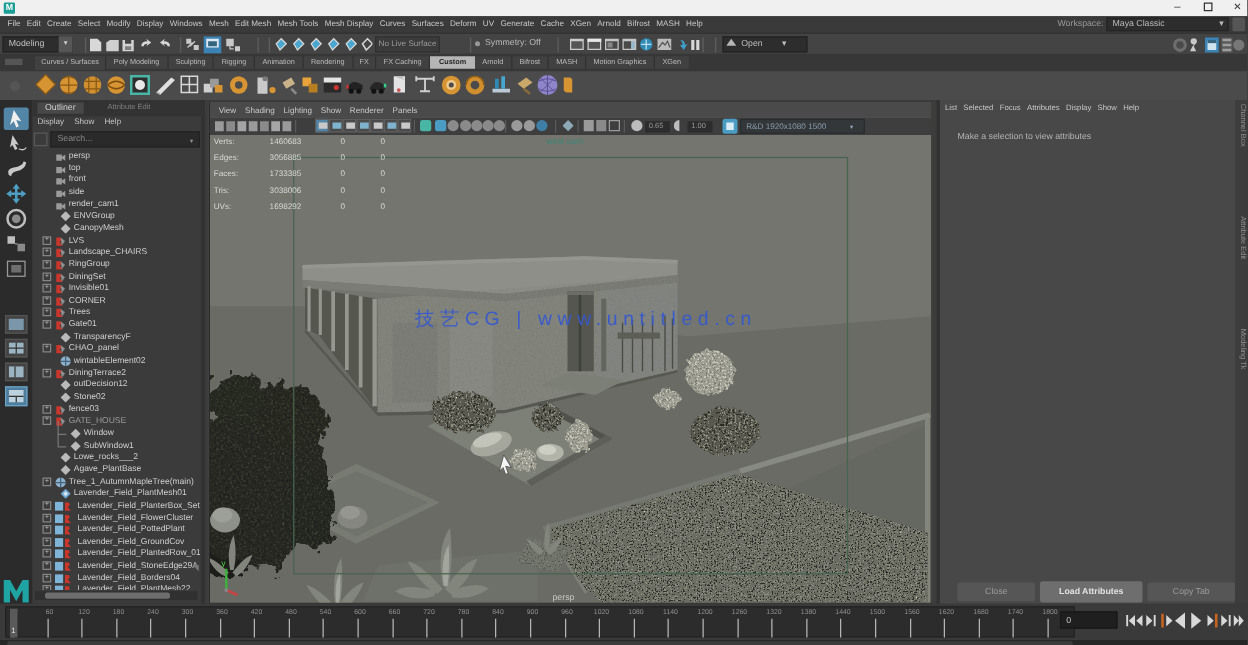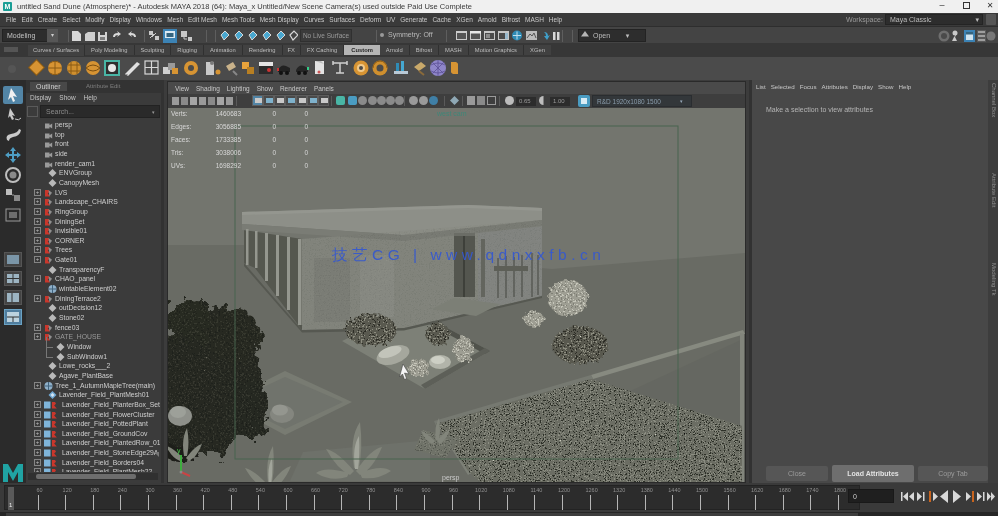--- a/index.html
+++ b/index.html
@@ -6,21 +6,20 @@
 body{font-family:"Liberation Sans",sans-serif;position:relative}
 .abs{position:absolute}
 .row{display:flex;align-items:center}
 .sep{width:1px;height:12px;background:#5e5e5e;margin:0 4px}
 .mtxt{color:#c9c9c9;font-size:7px}
 </style></head>
 <body>
 
 <div class="abs" style="left:0;top:0;width:998px;height:13px;background:#f0f0f0">
   <div class="abs" style="left:3px;top:2px;width:9px;height:9px;background:#1a9e96;border-radius:1px;color:#fff;font-size:7px;font-weight:bold;text-align:center;line-height:9px">M</div>
-  <div class="abs" style="left:17px;top:2px;font-size:7.5px;color:#3a3a3a;white-space:nowrap">untitled Sand Dune (Atmosphere)* - Autodesk MAYA 2018 (64): Maya_x Untitled/New Scene Camera(s) used outside Paid Use Complete</div>
   <div class="abs" style="left:936px;top:1px;width:12px;height:10px;color:#333;font-size:9px;text-align:center;line-height:8px">–</div>
   <div class="abs" style="left:963px;top:2px;width:7px;height:7px;border:1px solid #333"></div>
   <div class="abs" style="left:984px;top:1px;width:12px;height:10px;color:#333;font-size:8px;text-align:center;line-height:10px">✕</div>
 </div>
 
 <div class="abs row" style="left:0;top:13px;width:998px;height:13px;background:#3a3a3a">
   <div class="row mtxt" style="gap:5px;padding-left:6px;white-space:nowrap;font-size:6.5px">
     <span>File</span>
       <span>Edit</span>
       <span>Create</span>
@@ -893,13 +892,13 @@
         </tr>
 <tr>
           <td>UVs:</td>
           <td style="text-align:right">1698292</td>
           <td style="text-align:right">0</td>
           <td style="text-align:right">0</td>
         </tr>
 </tbody>
     </table>
   </div>
-<div class="abs" style="left: 332px; top: 245px; font-size: 15.5px; color: rgba(54, 88, 205, 0.95); letter-spacing: 4.5px; white-space: nowrap;">技艺CG | www.qdnxxfb.cn</div>
+<div class="abs" style="left: 332px; top: 245px; font-size: 15.5px; color: rgba(54, 88, 205, 0.95); letter-spacing: 4.5px; white-space: nowrap;">技艺CG | www.untitled.cn</div>
 
 </body></html>

